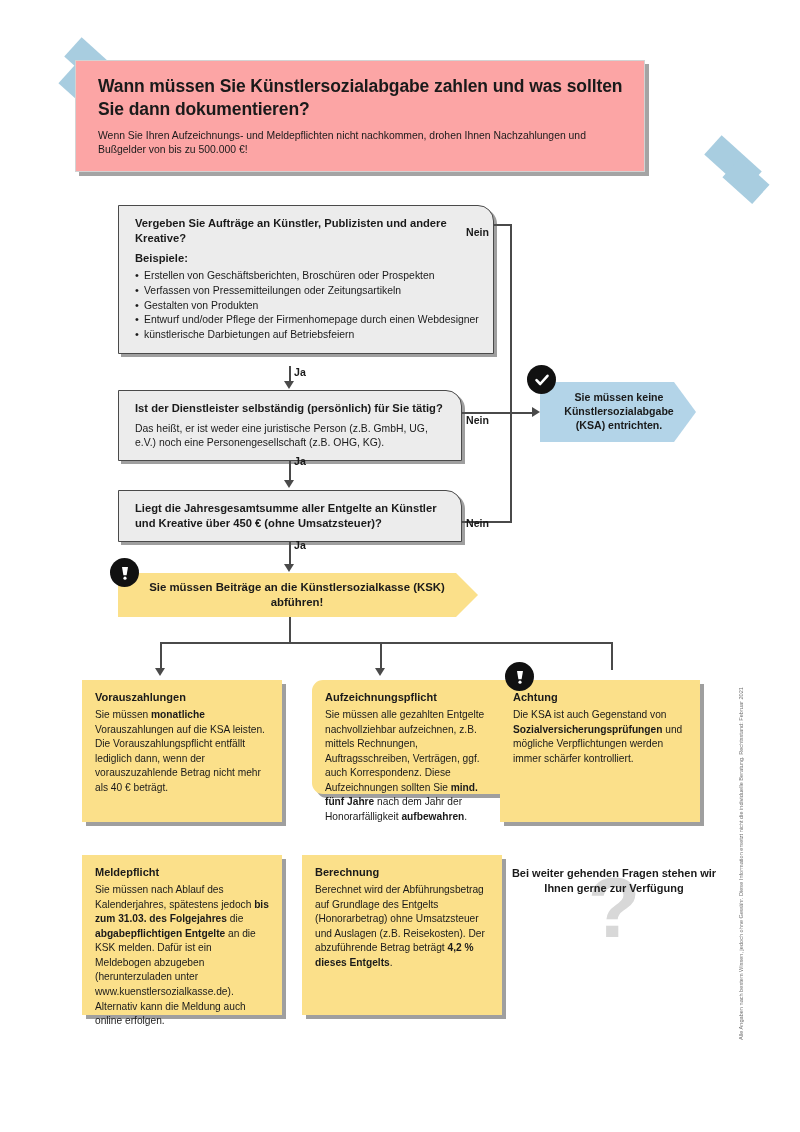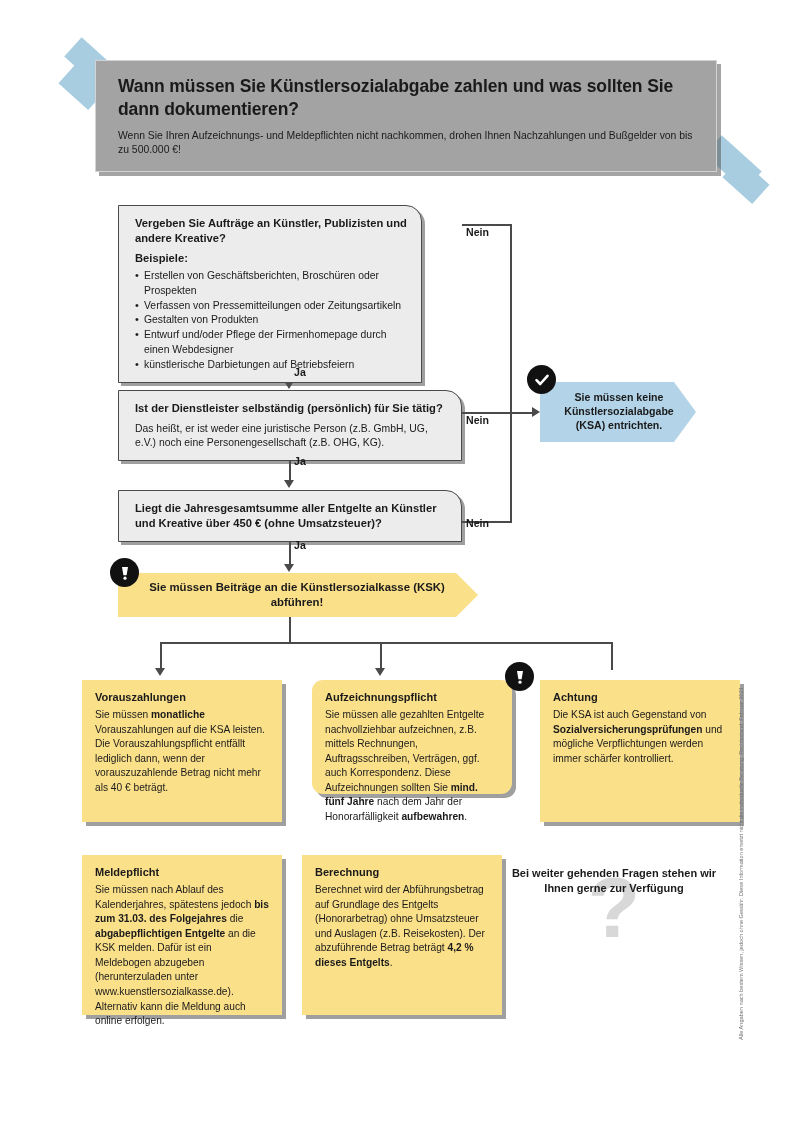--- a/index.html
+++ b/index.html
@@ -38,23 +38,23 @@
   }
   .tape-br2 {
     left: 726px; top: 168px;
     width: 40px; height: 26px;
     transform: rotate(42deg);
   }
 
   
   .header {
     position: absolute;
-    left: 95px; top: 60px;
-    width: 622px;
-    background: #a3a3a3;
+    left: 75px; top: 60px;
+    width: 570px;
+    background: #fca5a5;
     border: 1px solid #d3d3d3;
     box-shadow: 4px 4px 0 rgba(90,90,90,0.55);
     padding: 14px 18px 14px 22px;
     z-index: 6;
   }
   .header h1 {
     margin: 0 0 7px 0;
     font-size: 17.5px;
     font-weight: bold;
     line-height: 1.33;
@@ -101,21 +101,21 @@
     padding-left: 9px;
     position: relative;
   }
   .qbox ul li::before {
     content: "•";
     position: absolute;
     left: 0; top: -1px;
     font-size: 11px;
   }
 
-  #q1 { left: 118px; top: 205px; width: 304px; }
+  #q1 { left: 118px; top: 205px; width: 376px; }
   #q2 { left: 118px; top: 390px; width: 344px; }
   #q3 { left: 118px; top: 490px; width: 344px; }
 
   
   .lbl {
     position: absolute;
     font-size: 10.6px;
     font-weight: bold;
     z-index: 7;
   }
@@ -203,21 +203,21 @@
   }
   .card p {
     margin: 0 0 7px 0;
     font-size: 10.2px;
     line-height: 1.43;
   }
   .card p:last-child { margin-bottom: 0; }
 
   #card-voraus  { left: 82px;  top: 680px; width: 200px; height: 142px; }
   #card-aufz    { left: 312px; top: 680px; width: 200px; height: 114px; border-radius: 11px; }
-  #card-achtung { left: 540px; top: 680px; width: 200px; height: 142px; }
+  #card-achtung { left: 500px; top: 680px; width: 200px; height: 142px; }
   #card-meldung { left: 82px;  top: 855px; width: 200px; height: 160px; }
   #card-berech  { left: 302px; top: 855px; width: 200px; height: 160px; }
 
   
   #contact {
     position: absolute;
     left: 508px; top: 862px;
     width: 212px; height: 160px;
     z-index: 4;
   }

